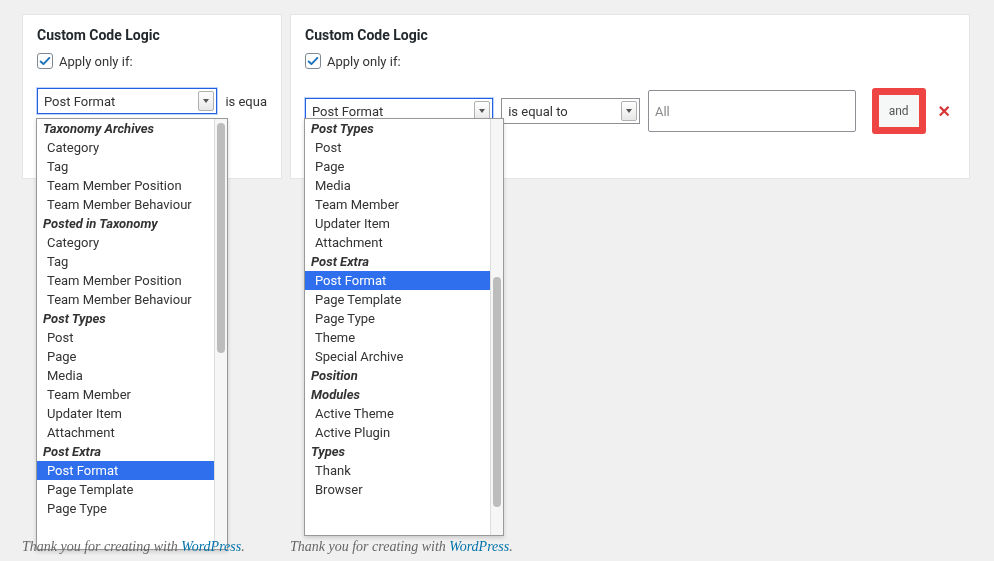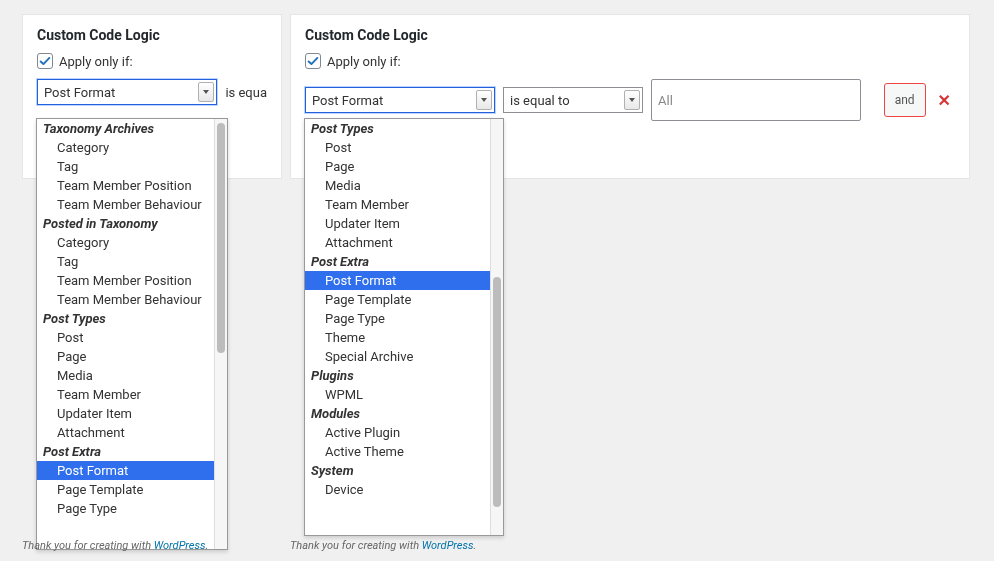--- a/index.html
+++ b/index.html
@@ -44,21 +44,21 @@
     color: #23282d;
     position: relative;
   }
   .panel-body {
     padding: 0 14px 14px 14px;
   }
   .apply-row {
     display: flex;
     align-items: center;
     gap: 6px;
-    margin-bottom: 10px;
+    margin-bottom: 19px;
     font-size: 13px;
   }
   .checkbox {
     width: 16px;
     height: 16px;
     border: 1px solid #7e8993;
     border-radius: 3px;
     display: inline-flex;
     align-items: center;
     justify-content: center;
@@ -115,21 +115,21 @@
     border: 1px solid #8c8f94;
     background: #fff;
     border-radius: 2px;
     padding: 16px 6px;
     color: #888;
     display:flex; align-items:center;
     font-size:13px;
   }
   .btn-and {
     height: 26px;
-    border: 1px solid #ef4444;
+    border: 7px solid #ef4444;
     border-radius: 3px;
     background: #f6f7f7;
     padding: 16px 10px;
     display:flex; align-items:center;
     font-size: 12px;
     color:#555;
     cursor:pointer;
   }
   .x-icon {
     color: #d63638;
@@ -171,21 +171,21 @@
   }
   .opt-group {
     font-style: italic;
     font-weight:700;
     padding: 2px 6px;
     font-size:13px;
     color:#333;
     white-space:nowrap; overflow:hidden;
   }
   .opt-item {
-    padding: 2px 6px 2px 20px;
+    padding: 2px 6px 2px 10px;
     font-size:13px;
     color:#333;
     cursor:pointer;
     white-space:nowrap; overflow:hidden;
   }
   .opt-item.selected {
     background:#2f6fed;
     color:#fff;
   }
   .scrollbar {
@@ -196,23 +196,24 @@
   }
   .scroll-thumb {
     position:absolute;
     left:2px; right:2px;
     border-radius:4px;
     background:#bcbcbc;
   }
   
   .footer {
     position:absolute;
-    font-size:11px;
+    font-size:14px;
     color:#666;
     font-style:italic;
+    font-family:Liberation Serif, serif;
   }
   .footer a { color:#0073aa; text-decoration:none; }
   .footer-left { left:22px; top:539px; }
   .footer-right { left:290px; top:539px; }
 </style>
 </head>
 <body>
 
 <div class="screen">
 
@@ -306,27 +307,27 @@
         <div class="opt-item">Media</div>
         <div class="opt-item">Team Member</div>
         <div class="opt-item">Updater Item</div>
         <div class="opt-item">Attachment</div>
         <div class="opt-group">Post Extra</div>
         <div class="opt-item selected">Post Format</div>
         <div class="opt-item">Page Template</div>
         <div class="opt-item">Page Type</div>
         <div class="opt-item">Theme</div>
         <div class="opt-item">Special Archive</div>
-        <div class="opt-group">Plugins</div>
-        <div class="opt-item">WPML</div>
+        <div class="opt-group">Position</div>
         <div class="opt-group">Modules</div>
+        <div class="opt-item">Active Theme</div>
         <div class="opt-item">Active Plugin</div>
-        <div class="opt-item">Active Theme</div>
-        <div class="opt-group">System</div>
-        <div class="opt-item">Device</div>
+        <div class="opt-group">Types</div>
+        <div class="opt-item">Thank</div>
+        <div class="opt-item">Browser</div>
       </div>
     <div class="scrollbar">
       <div class="scroll-thumb" id="thumb-right" style="top: 158px; height: 230px;"></div>
     </div>
   </div>
 
   <div class="footer footer-left">
     <span>Thank you for creating with </span><a href="#">WordPress</a><span>.</span>
   </div>
   <div class="footer footer-right">

